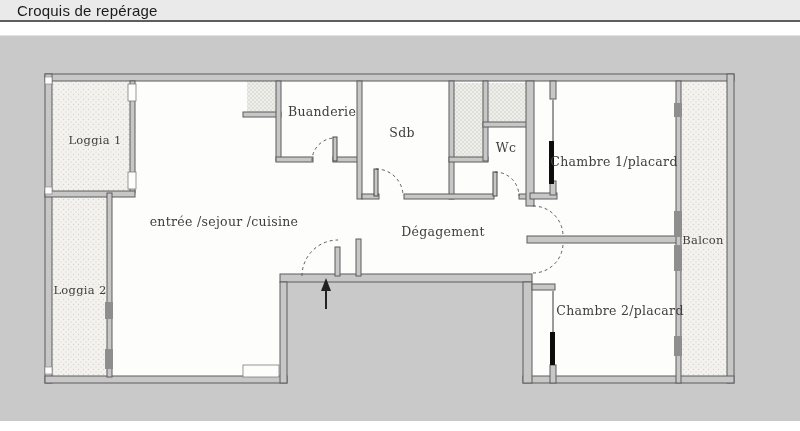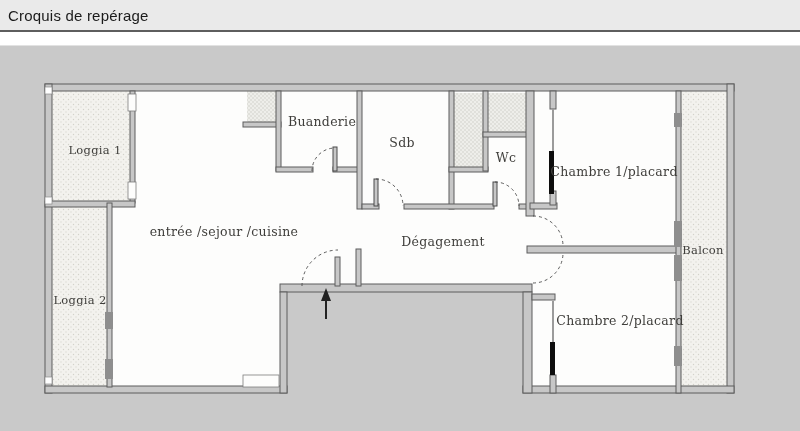--- a/index.html
+++ b/index.html
@@ -1,22 +1,22 @@
 <!DOCTYPE html>
 <html><head>
 <meta charset="utf-8">
 <style>
   html,body{margin:0;padding:0;}
   body{
     width:800px;height:431px;overflow:hidden;background:#ffffff;
     font-family:"Liberation Sans",sans-serif;
   }
   .title-bar{
-    height:30px;background:#eaeaea;display:flex;align-items:center;
-    padding-left:8px;font-size:15px;color:#1b1b1b;letter-spacing:.2px;
+    height:20px;background:#eaeaea;display:flex;align-items:center;
+    padding-left:17px;font-size:15px;color:#1b1b1b;letter-spacing:.2px;
   }
   .title-divider{height:2px;background:#5e5e5e;}
   .gap-strip{height:13px;background:#ffffff;}
   .scan{
     height:386px;background:#c9c9c9;position:relative;
     border-top:1px solid #e2e2e2;box-sizing:border-box;
   }
   svg{display:block}
   .interior{fill:#fdfdfc;stroke:none}
   .landing{fill:#c9c9c9;stroke:none}

